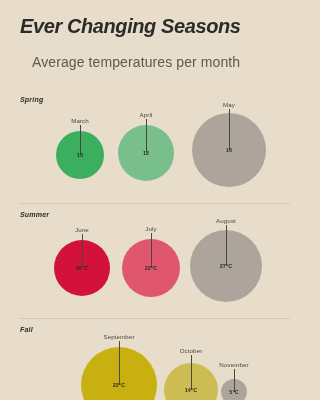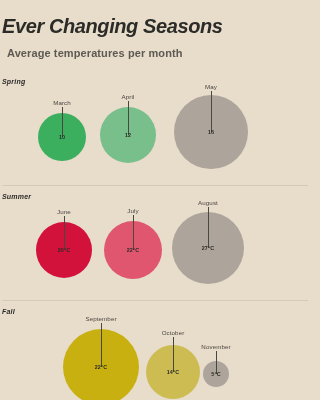--- a/index.html
+++ b/index.html
@@ -12,39 +12,38 @@
     background: #e8dccb;
     font-family: "Liberation Sans", sans-serif;
     overflow: hidden;
     position: relative;
   }
   .poster {
     width: 310px;
     height: 400px;
     position: relative;
     box-sizing: border-box;
-    padding: 0 2px;
+    padding: 0 20px;
   }
   .title {
     font-size: 20px;
     font-weight: bold;
     font-style: italic;
     color: #2b2b28;
     letter-spacing: -0.4px;
     margin: 0;
     padding-top: 16px;
     line-height: 1.05;
   }
   .subtitle {
-    font-size: 11px;
+    font-size: 14px;
     color: #5d5a52;
-    margin: 5px;
+    margin: 12px;
     padding-top: 5px;
     letter-spacing: 0.1px;
-    font-weight: bold;
   }
   .season {
     position: relative;
     width: 100%;
   }
   .season-rule {
     border: 0;
     border-top: 1px solid #d6c9b6;
     margin: 0;
     width: 100%;

